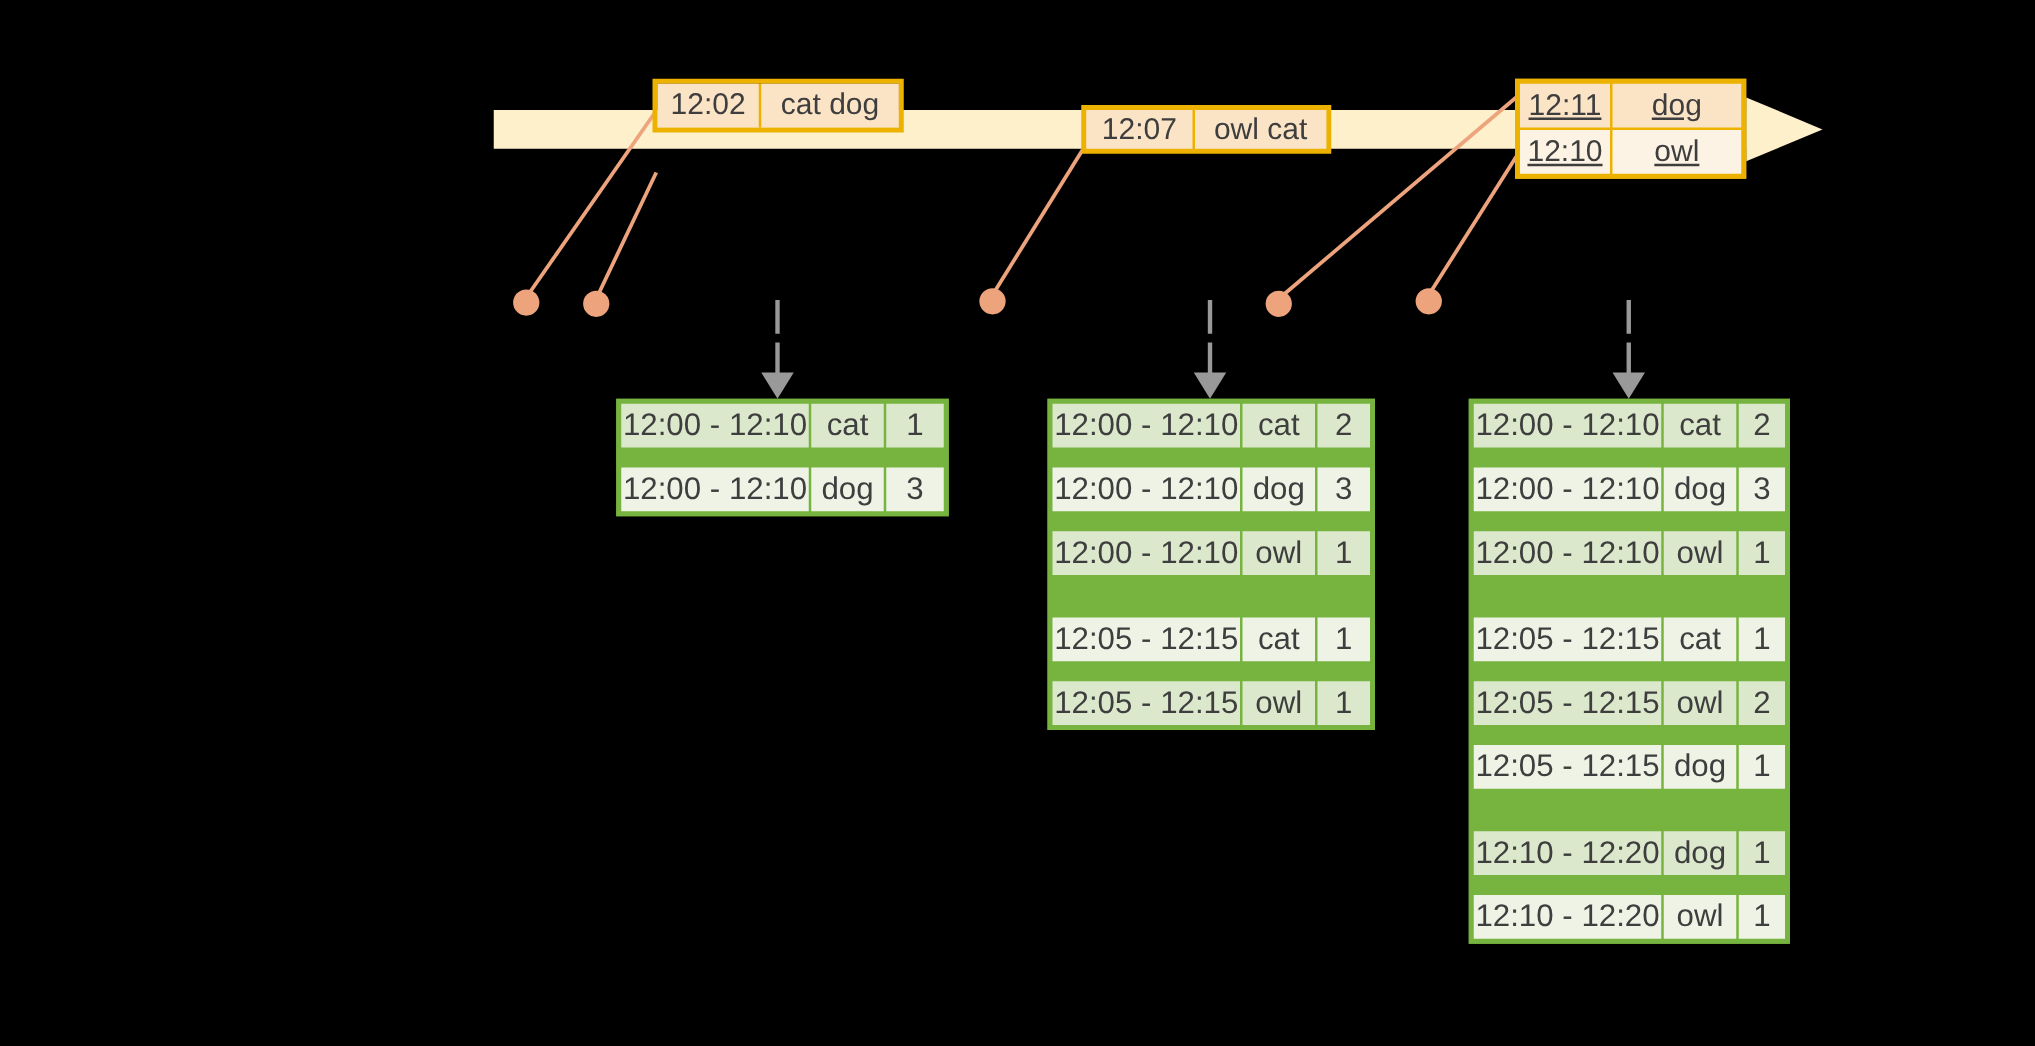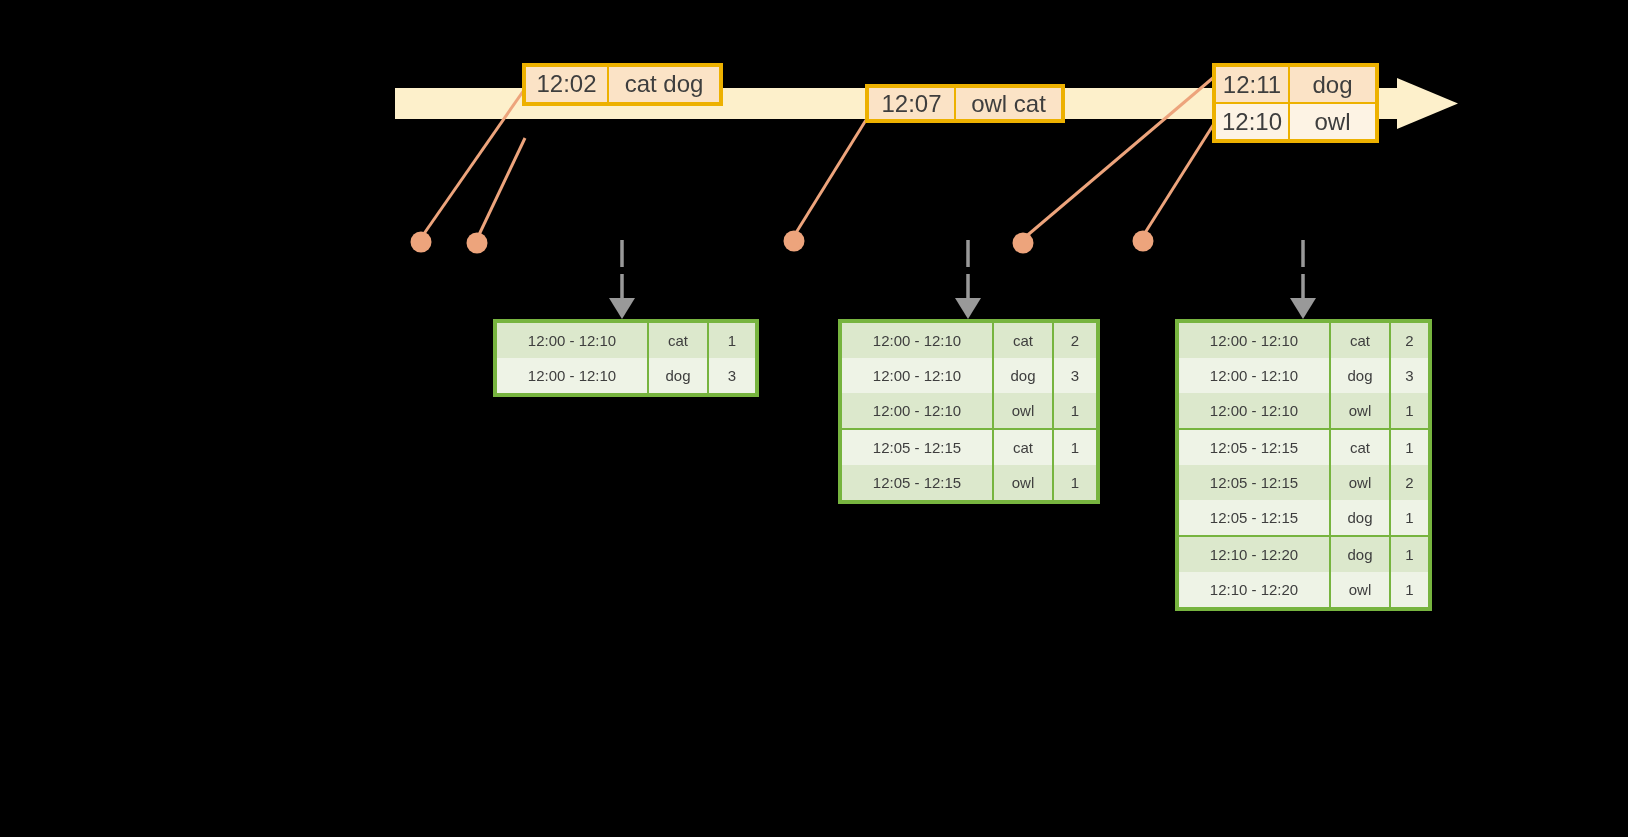--- a/index.html
+++ b/index.html
@@ -22,32 +22,32 @@
     border:4px solid var(--event-border,#edb100);
     background:var(--event-border,#edb100);
     display:flex;flex-direction:column;gap:2px;
     font-size:24px;
   }
   .e-row{display:grid;gap:2px;background:var(--event-border,#edb100);}
   #events-1{left:522px;top:63px;width:201px;justify-content:flex-end;}
   #events-1 .e-row{grid-template-columns:81px 1fr;height:34.5px;}
   #events-2{left:865px;top:84px;width:200px;}
   #events-2 .e-row{grid-template-columns:85px 1fr;height:31px;}
-  #events-3{left:1212px;top:63px;width:167px;}
+  #events-3{left:1212px;top:63px;width:185px;text-decoration:underline;}
   #events-3 .e-row{grid-template-columns:72px 1fr;height:35px;}
   .e-row.dark  .cell{background:var(--event-row-dark,#fbe3c6);}
   .e-row.light .cell{background:var(--event-row-light,#fdf3e4);}
 
   
   .result-table{
     position:absolute;z-index:2;box-sizing:border-box;top:319px;
     border:4px solid var(--result-border,#77b43f);
     background:var(--result-border,#77b43f);
-    display:flex;flex-direction:column;gap:0;
-    font-size:15px;
+    display:flex;flex-direction:column;gap:16px;
+    font-size:25px;
   }
   .r-row{display:grid;grid-template-columns:150px 58px 1fr;gap:2px;height:35px;background:var(--result-border,#77b43f);}
   #counts-1{left:493px;width:266px;}
   #counts-2{left:838px;width:262px;}
   #counts-3{left:1175px;width:257px;}
   .r-row.dark  .cell{background:var(--result-row-dark,#dce8cc);}
   .r-row.light .cell{background:var(--result-row-light,#eef3e6);}
   .group-divider{height:2px;background:var(--result-border,#77b43f);flex:none;}
 
   .cell{display:flex;align-items:center;justify-content:center;white-space:nowrap;}

